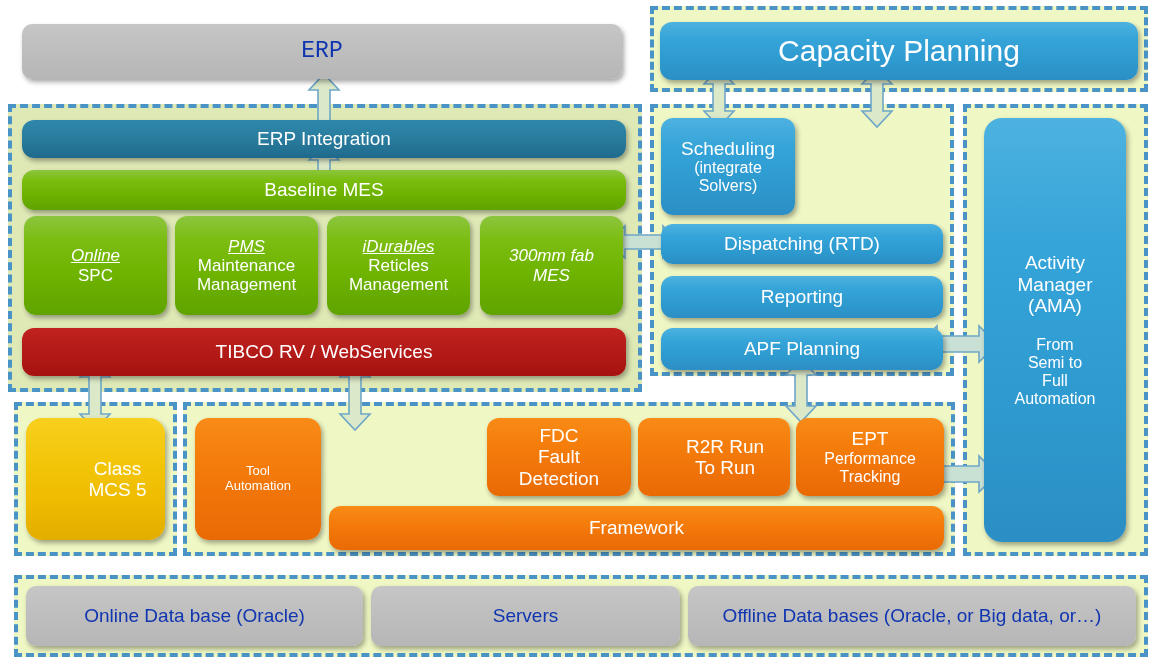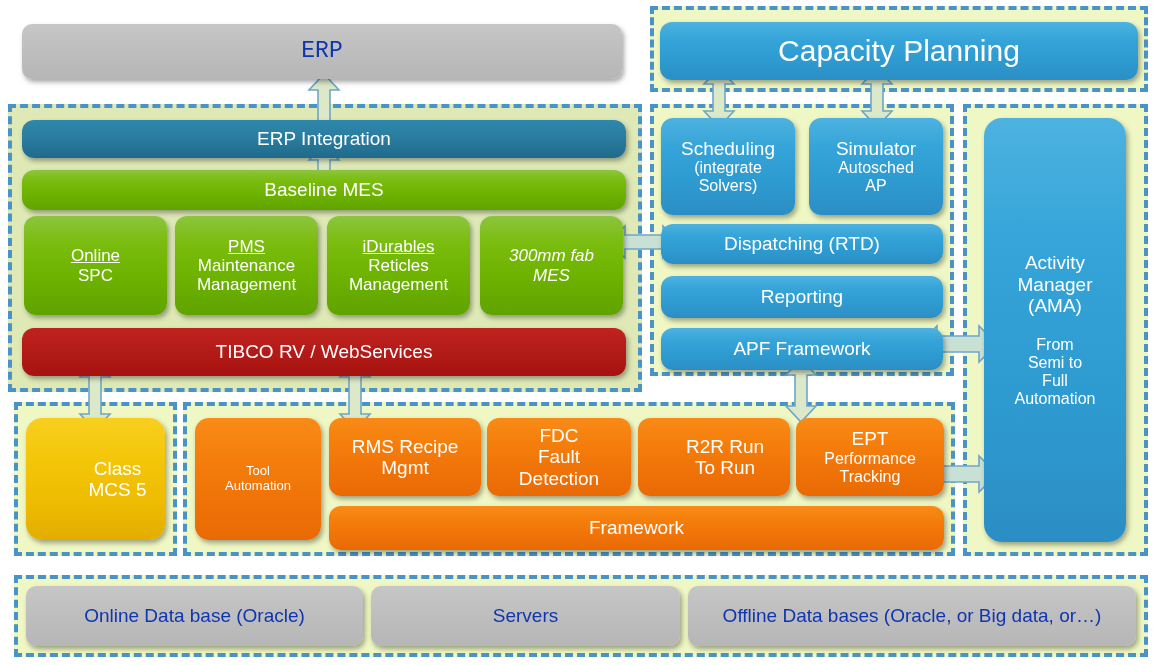--- a/index.html
+++ b/index.html
@@ -59,21 +59,21 @@
     padding-left:48px;
   }
 
   .sz-lg{font-size:30px;}
   .sz-md{font-size:19px;}
   .sz-sm{font-size:16px;}
   .sz-xs{font-size:13px;}
   .sz-erp{font-size:23px;}
   .sz-base{font-size:17px;}
 
-  .u{text-decoration:underline;}
+  .u{text-decoration:underline;font-style:italic;}
 
   
   .arrow{position:absolute;}
   .arrow svg{display:block;overflow:visible;}
 </style>
 </head>
 <body>
 
 <div id="canvas">
 
@@ -202,38 +202,31 @@
   </div>
 
   <div class="node blue sz-md" style="left:661px;top:118px;width:134px;height:97px;">
     <div>
       <span class="sz-md">Scheduling</span>
       <span class="sz-sm">(integrate</span>
       <span class="sz-sm">Solvers)</span>
     </div>
   </div>
 
-  <div class="node blue sz-md" style="left:809px;top:118px;width:134px;height:97px;">
-    <div>
-      <span class="sz-md">Simulator</span>
-      <span class="sz-sm">Autosched</span>
-      <span class="sz-sm">AP</span>
-    </div>
-  </div>
 
   <div class="node blue sz-md" style="left:661px;top:224px;width:282px;height:40px;">
     <span>Dispatching (RTD)</span>
   </div>
 
   <div class="node blue sz-md" style="left:661px;top:276px;width:282px;height:42px;">
     <span>Reporting</span>
   </div>
 
   <div class="node blue sz-md" style="left:661px;top:328px;width:282px;height:42px;">
-    <span>APF Framework</span>
+    <span>APF Planning</span>
   </div>
 
   <div class="node blue sz-md" style="left:984px;top:118px;width:142px;height:424px;border-radius:18px;">
     <div>
       <span>Activity</span>
       <span>Manager</span>
       <span>(AMA)</span>
       <span style="height:20px;">&nbsp;</span>
       <span class="sz-sm">From</span>
       <span class="sz-sm">Semi to</span>
@@ -249,26 +242,20 @@
     </div>
   </div>
 
   <div class="node orange sz-xs" style="left:195px;top:418px;width:126px;height:122px;border-radius:14px;">
     <div>
       <span>Tool</span>
       <span>Automation</span>
     </div>
   </div>
 
-  <div class="node orange sz-md" style="left:329px;top:418px;width:152px;height:78px;">
-    <div>
-      <span>RMS Recipe</span>
-      <span>Mgmt</span>
-    </div>
-  </div>
 
   <div class="node orange sz-md" style="left:487px;top:418px;width:144px;height:78px;">
     <div>
       <span>FDC</span>
       <span>Fault</span>
       <span>Detection</span>
     </div>
   </div>
 
   <div class="node orange sz-md" style="left:638px;top:418px;width:152px;height:78px;padding-left:26px;">

